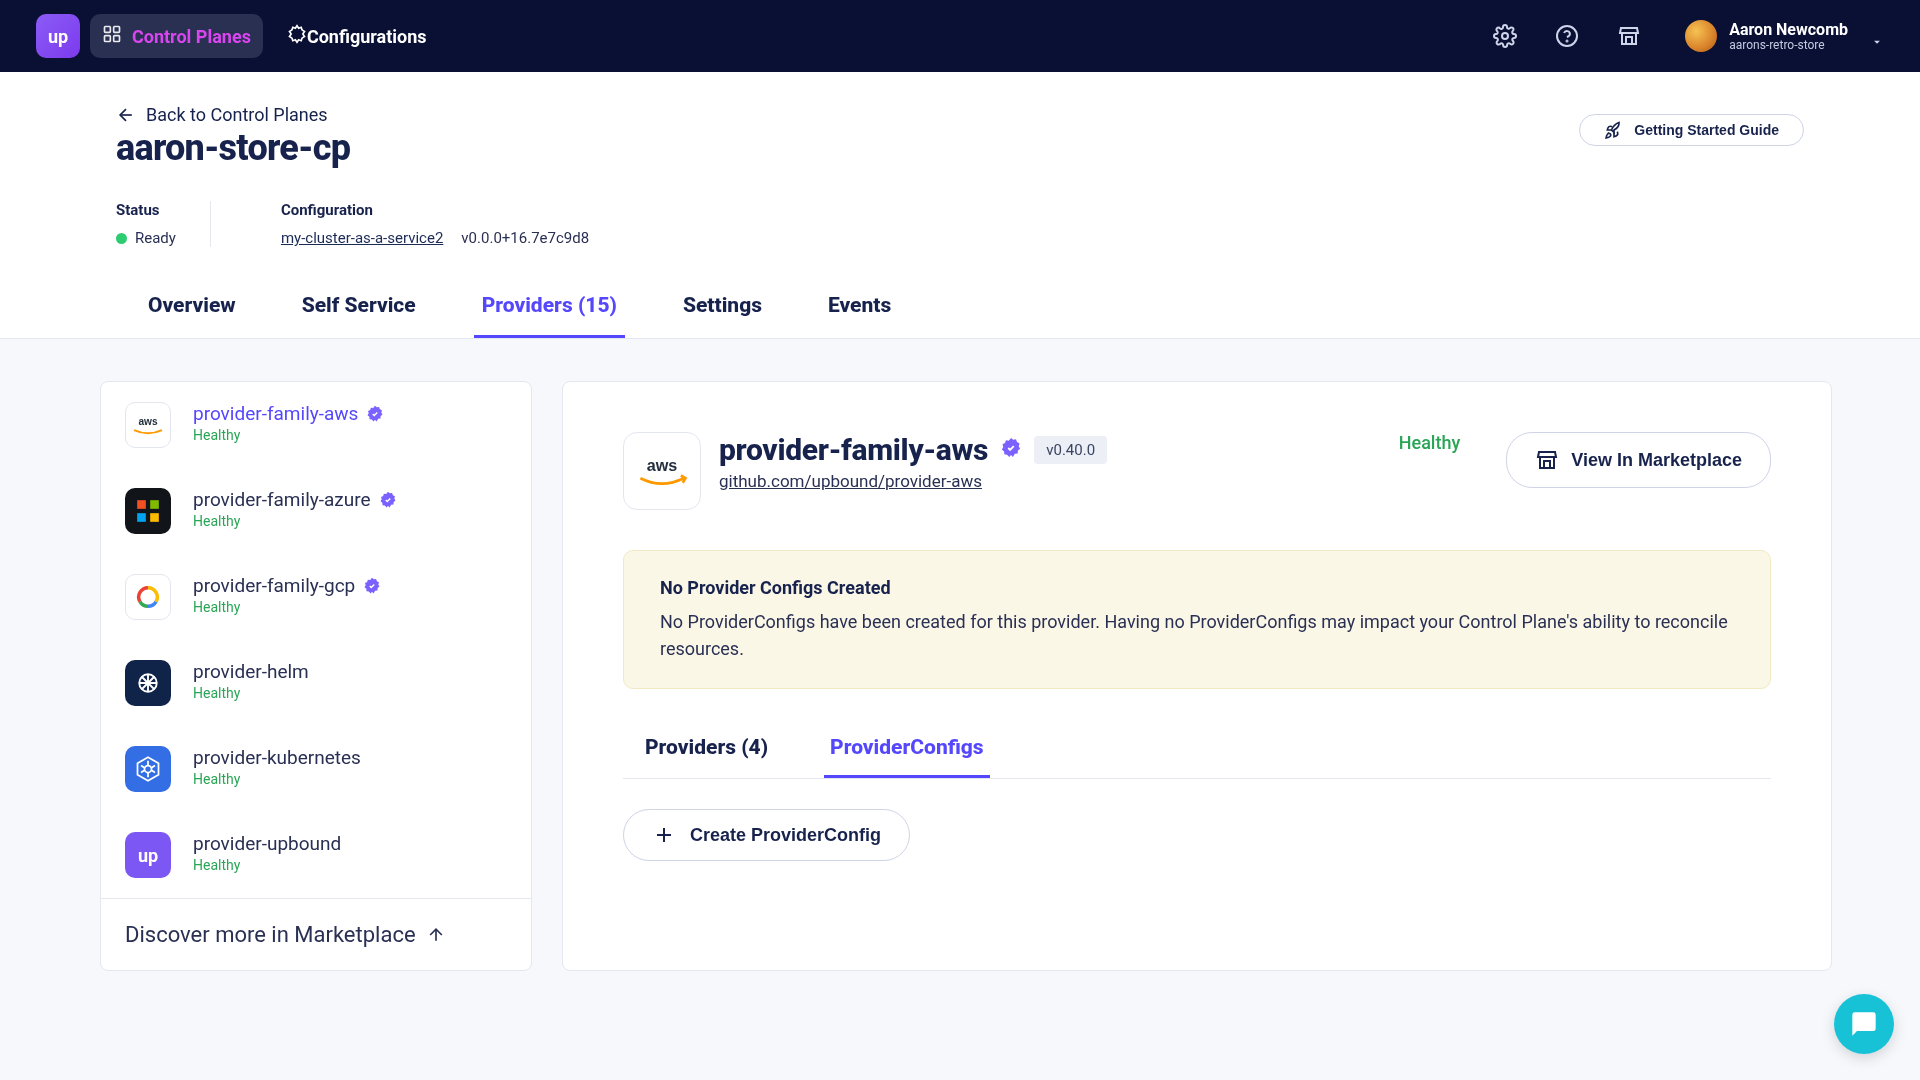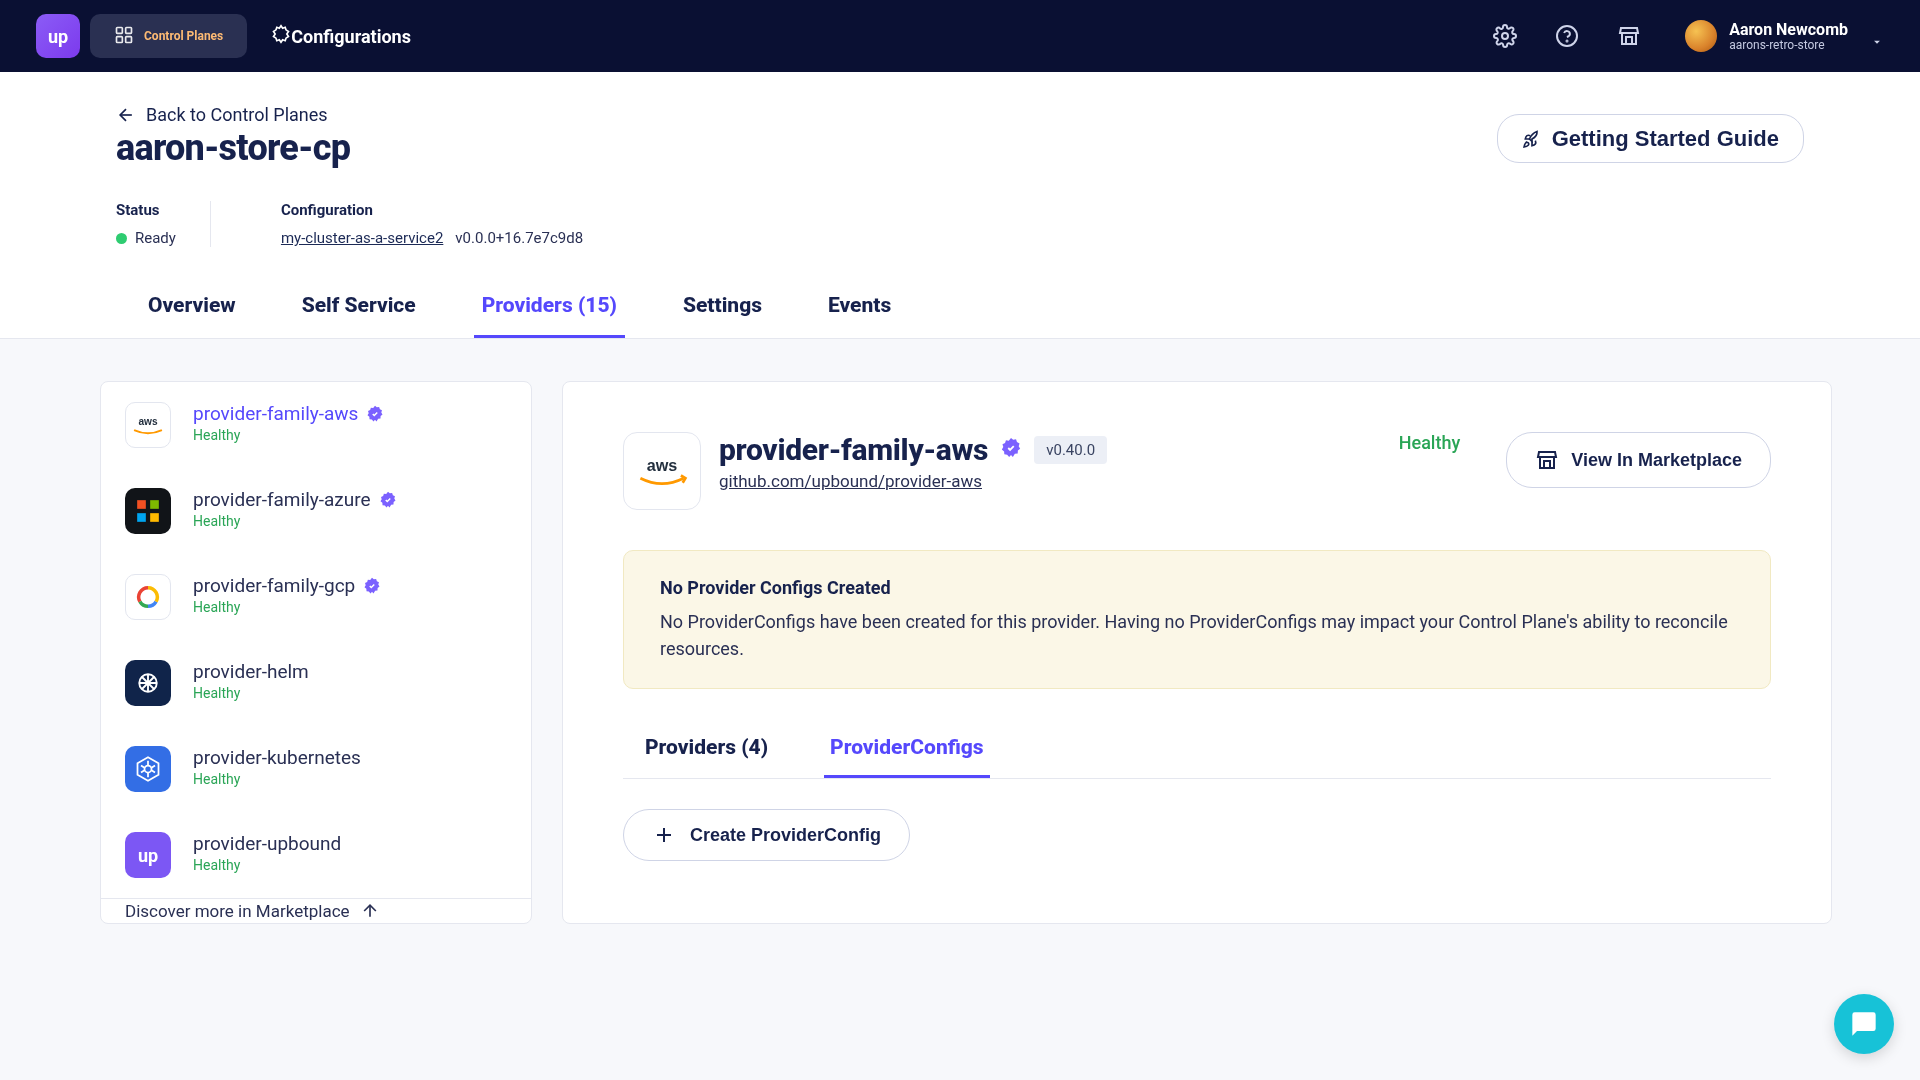--- a/index.html
+++ b/index.html
@@ -19,49 +19,49 @@
     --page-bg:#f7f8fb;
     --gray-pill:#2b314f;
   }
   *{box-sizing:border-box;margin:0;padding:0}
   html,body{font-family:"Segoe UI",Roboto,-apple-system,Arial,sans-serif;background:var(--page-bg);color:var(--text);font-size:14px}
   body{width:1920px;height:1080px;overflow:hidden}
 
   
   .topnav{height:72px;background:var(--navy);display:flex;align-items:center;padding:0 36px;gap:10px}
   .logo{width:44px;height:44px;border-radius:10px;background:linear-gradient(135deg,#8b5cf6,#7c3aed);display:flex;align-items:center;justify-content:center;color:#fff;font-weight:700;font-size:18px}
-  .nav-pill{height:44px;padding:0 24px;border-radius:10px;display:flex;align-items:center;gap:10px;color:#fdba74;font-weight:700;font-size:12px;cursor:pointer}
+  .nav-pill{height:44px;padding:0 12px;border-radius:10px;display:flex;align-items:center;gap:10px;color:#d946ef;font-weight:700;font-size:18px;cursor:pointer}
   .nav-pill.active{background:#2a3052}
   .nav-pill .pill-icon{opacity:.9}
   .nav-configs{color:#fff;font-weight:700;font-size:18px;display:flex;align-items:center;margin-left:14px;cursor:pointer}
   .nav-spacer{flex:1}
   .nav-icon-btn{width:36px;height:36px;display:flex;align-items:center;justify-content:center;color:#cfd4ea;cursor:pointer;margin-left:16px}
   .user-block{display:flex;align-items:flex-end;gap:12px;margin-left:28px;color:#fff;cursor:pointer}
   .avatar{width:32px;height:32px;border-radius:50%;background:radial-gradient(circle at 35% 35%,#f6c252,#d9822b 60%,#a85510 100%)}
   .user-text{display:flex;flex-direction:column;line-height:1.1}
   .user-text .u-name{font-weight:700;font-size:16px}
   .user-text .u-org{font-size:12px;color:#c4c9e1}
   .chevron-down{margin-left:10px;color:#cfd4ea}
 
   
   .header{background:#fff;border-bottom:1px solid var(--border);padding:22px 0 0 0}
   .header-inner{max-width:1760px;margin:0 auto;padding:0 36px;position:relative}
   .back-row{display:flex;align-items:center;gap:10px;padding-top:10px;cursor:pointer;color:var(--text)}
   .back-row svg{stroke:var(--text)}
   .back-text{font-size:18px}
   .page-title{font-size:36px;font-weight:800;color:var(--text);margin-top:2px;letter-spacing:-.02em}
-  .getting-started{position:absolute;right:36px;top:20px;height:49px;border:1px solid #cfd4e6;border-radius:22px;padding:0 24px;display:flex;align-items:center;gap:10px;color:var(--text);font-weight:700;font-size:22px;background:#fff;cursor:pointer}
+  .getting-started{position:absolute;right:36px;top:20px;height:32px;border:1px solid #cfd4e6;border-radius:22px;padding:0 24px;display:flex;align-items:center;gap:10px;color:var(--text);font-weight:700;font-size:14px;background:#fff;cursor:pointer}
 
   .meta-row{display:flex;gap:70px;margin-top:32px;align-items:flex-start}
   .meta-status{display:flex;flex-direction:column;gap:10px;border-right:1px solid var(--border);padding-right:34px}
   .meta-label{font-size:15px;font-weight:700;color:var(--text)}
   .status-val{display:flex;align-items:center;gap:8px;color:#2a3054;font-size:15px}
   .dot-green{width:11px;height:11px;border-radius:50%;background:#2ecc71}
   .meta-config{display:flex;flex-direction:column;gap:10px}
-  .config-val{display:flex;align-items:flex-start;gap:12px;font-size:15px}
+  .config-val{display:flex;align-items:flex-start;gap:18px;font-size:15px}
   .config-val a{color:#1c2a56;text-decoration:underline}
   .config-version{color:#2a3054}
 
   .tabs{display:flex;gap:50px;margin-top:46px;font-size:21px;font-weight:800;color:var(--text);padding-left:24px}
   .tab{padding:0 8px 18px 8px;cursor:pointer}
   .tab.active{color:var(--accent);border-bottom:3px solid var(--accent)}
 
   
   .body-area{display:flex;gap:30px;padding:42px 36px 0 100px}
 
@@ -72,21 +72,21 @@
   .prov-icon.azure{background:#111418}
   .prov-icon.gcp{background:#fff;border:1px solid #e3e6ef}
   .prov-icon.helm{background:#10244a}
   .prov-icon.kube{background:#336ee5}
   .prov-icon.up{background:#7c57f4}
   .prov-text{display:flex;flex-direction:column;gap:2px}
   .prov-name{font-size:19px;color:#2a3054;display:flex;align-items:center;gap:8px}
   .prov-name.selected{color:var(--accent)}
   .verify-badge{width:18px;height:18px;color:#7b61ff}
   .prov-health{color:var(--green-text);font-size:14px}
-  .marketplace-link{border-top:1px solid var(--border);padding:2px 24px;color:#2a3054;font-size:17px;display:flex;align-items:center;gap:10px;cursor:pointer}
+  .marketplace-link{border-top:1px solid var(--border);padding:23px 24px;color:#2a3054;font-size:22px;display:flex;align-items:center;gap:10px;cursor:pointer}
 
   .detail{flex:1;max-width:1270px;border:1px solid var(--border);border-radius:8px;background:#fff;padding:50px 60px 60px 60px}
   .detail-head{display:flex;align-items:flex-start;gap:18px}
   .detail-icon{width:78px;height:78px;border-radius:14px;border:1px solid #e3e6ef;display:flex;align-items:center;justify-content:center;background:#fff}
   .detail-titleblock{display:flex;flex-direction:column;gap:4px}
   .detail-title-row{display:flex;align-items:center;gap:12px}
   .detail-title{font-size:30px;font-weight:800;color:var(--text);letter-spacing:-.01em}
   .version-pill{background:#eceff6;color:#3a4462;padding:5px 12px;border-radius:4px;font-size:15px}
   .repo-link{font-size:17px;color:#2a3054;text-decoration:underline}
   .detail-head-spacer{flex:1}

